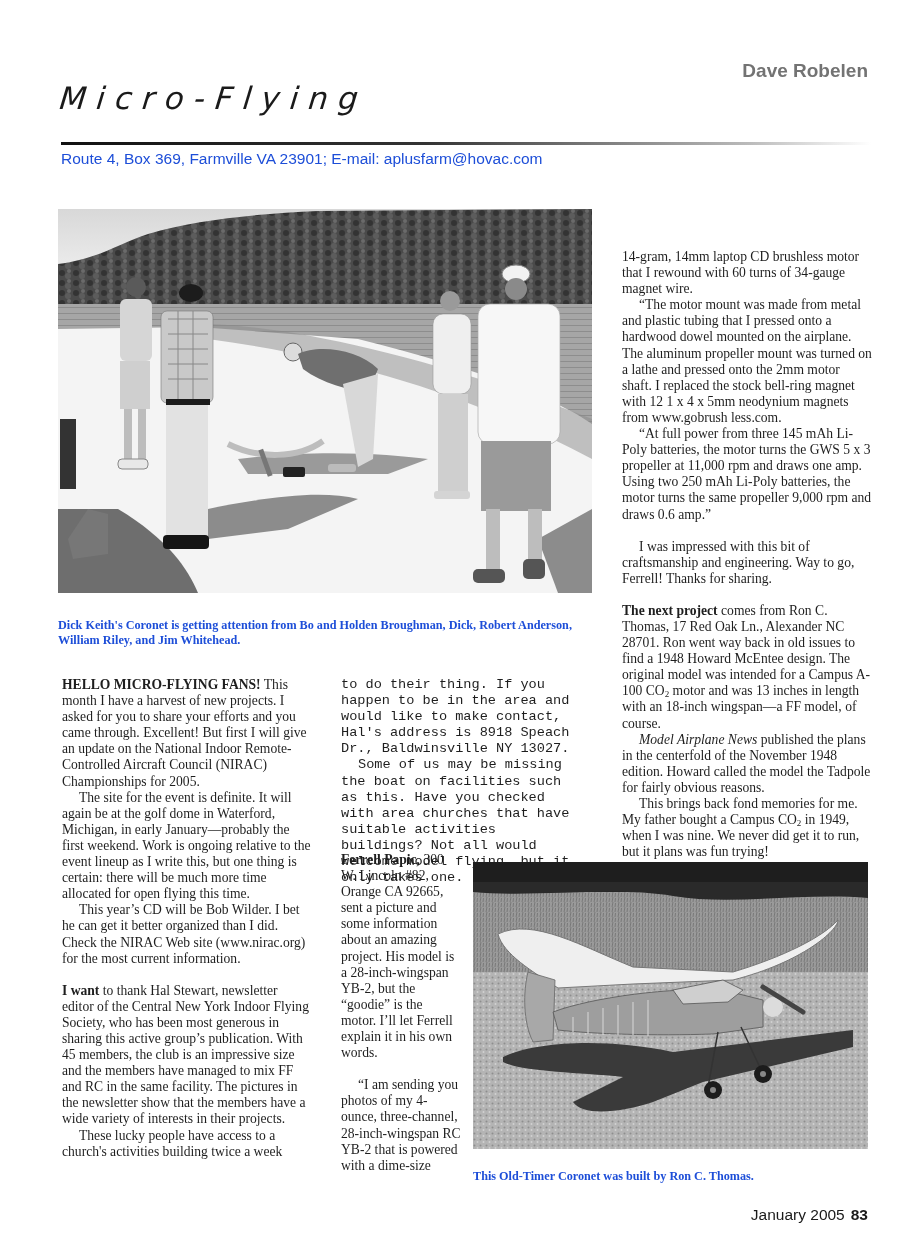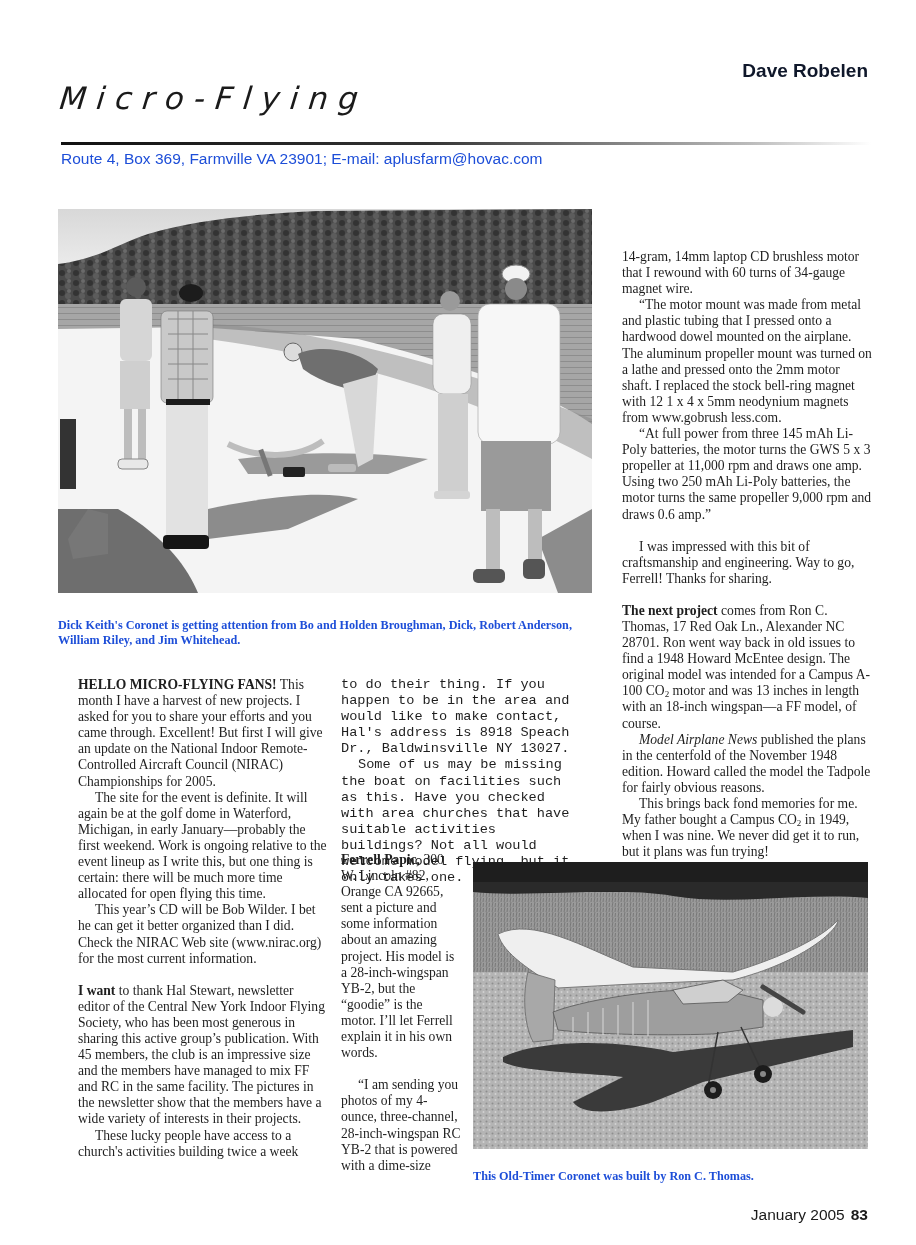--- a/index.html
+++ b/index.html
@@ -5,21 +5,21 @@
     html, body { margin: 0; padding: 0; background: #ffffff; }
     body {
       width: 916px; height: 1245px; position: relative; overflow: hidden;
       color: #1a1a1a;
       font-family: "Liberation Serif", "DejaVu Serif", serif;
     }
     .abs { position: absolute; }
     .author {
       right: 48px; top: 60px;
       font-family: "Liberation Sans", sans-serif; font-weight: bold;
-      font-size: 19px; color: #0f172a;
+      font-size: 19px; color: #737373;
     }
     .title {
       left: 60px; top: 80px;
       font-family: "DejaVu Sans", sans-serif; font-style: italic;
       font-size: 31px; letter-spacing: 10px; color: #1a1a1a;
       transform: skewX(-6deg);
     }
     .rule {
       left: 61px; top: 142px; width: 810px; height: 3px;
       background: linear-gradient(to right, #111 0%, #333 45%, #bbb 85%, #fff 100%);
@@ -39,21 +39,21 @@
       font-size: 12.2px; line-height: 15px; color: #1d4ed8;
     }
     .cap1 { left: 58px; top: 618px; width: 545px; }
     .cap2 { left: 473px; top: 1169px; width: 400px; }
     .col {
       font-size: 13.6px; line-height: 16.1px; color: #1e1e1e;
     }
     .col p { margin: 0; }
     .col p.indent { text-indent: 17px; }
     .col p.gap { margin-top: 16px; }
-    .col1 { left: 62px; top: 677px; width: 250px; margin-left: 16px; }
+    .col1 { left: 62px; top: 677px; width: 250px; }
     .col2 { left: 341px; top: 677px; width: 240px; font-family: Liberation Mono, monospace; }
     .col2b { left: 341px; top: 852px; width: 120px; }
     .col3 { left: 622px; top: 209px; width: 250px; margin-top: 40px; }
     b { font-weight: bold; }
     i { font-style: italic; }
     sub { font-size: 9px; vertical-align: -2px; line-height: 0; }
     .folio {
       right: 48px; top: 1206px;
       font-family: "Liberation Sans", sans-serif; font-size: 15.5px; color: #1a1a1a;
     }

